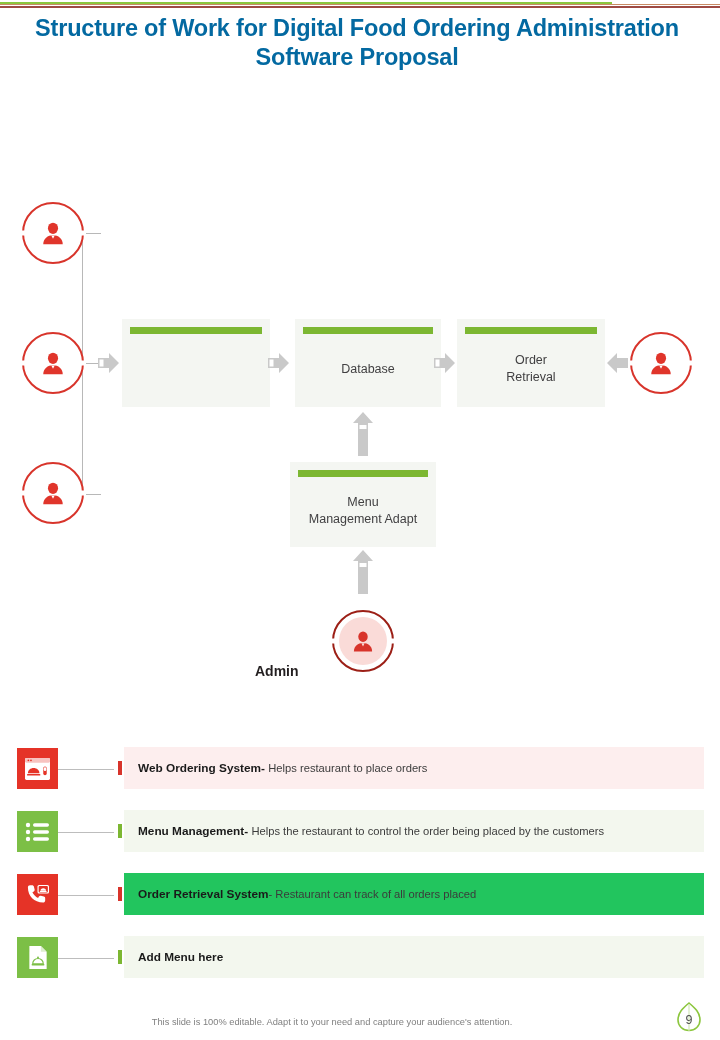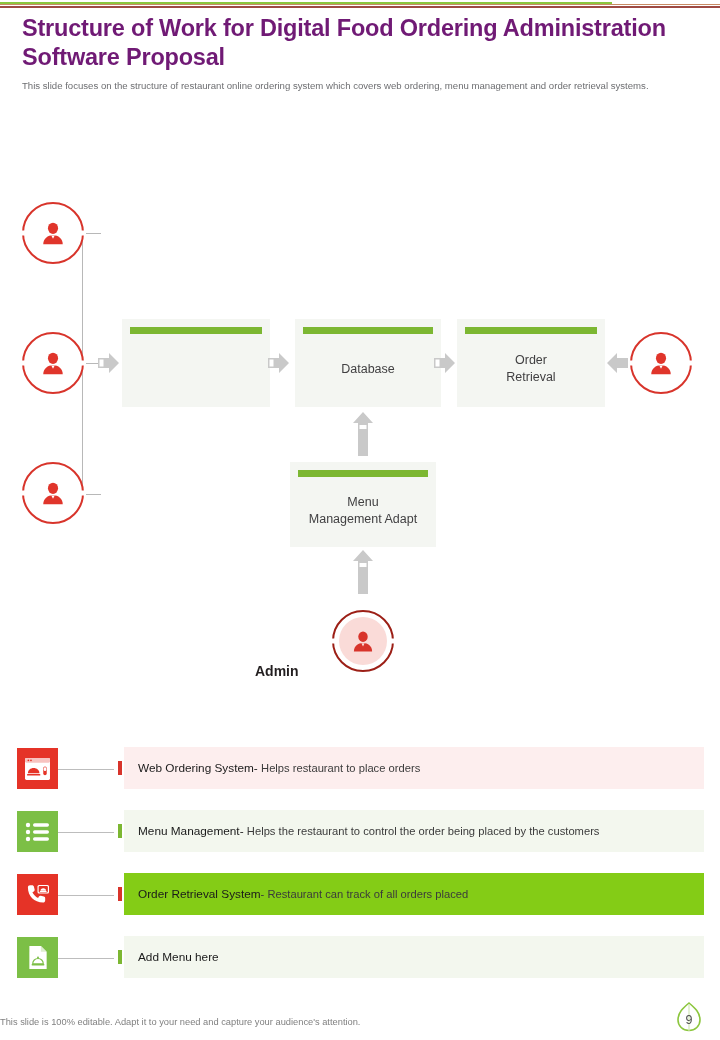--- a/index.html
+++ b/index.html
@@ -42,24 +42,25 @@
 
   
   .header {
     position: absolute;
     top: 14px; left: 22px;
     width: 670px;
   }
   .title {
     font-size: 23.5px;
     font-weight: bold;
-    color: #701a75;
+    color: #0369a1;
     line-height: 1.22;
     letter-spacing: -0.2px;
     margin: 0;
+    text-align: center;
   }
   .subtitle {
     margin: 8px 0 0 0;
     font-size: 9.6px;
     color: #6d6e71;
     line-height: 1.5;
     width: 665px;
   }
 
   
@@ -188,27 +189,28 @@
   .lbody {
     position: absolute;
     left: 124px; top: 2px;
     width: 580px; height: 42px;
     display: flex;
     align-items: center;
     padding-left: 14px;
     box-sizing: border-box;
   }
   .lbody .ltext { font-size: 11.2px; color: #3b3b3b; }
-  .lbody .ltext b { font-weight: normal; color: #1a1a1a; font-size: 11.8px; }
+  .lbody .ltext b { font-weight: bold; color: #1a1a1a; font-size: 11.8px; }
 
   
   .footer-note {
     position: absolute;
     top: 1017px; left: 0;
     width: 664px;
+    text-align: center;
     font-size: 9.3px;
     color: #808080;
   }
   .page-leaf {
     position: absolute;
     right: 14px; top: 1000px;
     width: 34px; height: 38px;
   }
   .page-leaf .pnum {
     position: absolute;
@@ -222,21 +224,20 @@
 <body>
 
 <div class="top-rule-wrap">
   <div class="rule-green"></div>
   <div class="rule-red2"></div>
   <div class="rule-red"></div>
 </div>
 
 <div class="header">
   <h1 class="title">Structure of Work for Digital Food Ordering Administration Software Proposal</h1>
-  <p class="subtitle">This slide focuses on the structure of restaurant online ordering system which covers web ordering, menu management and order retrieval systems.</p>
 </div>
 
 <div class="diagram">
 
   <div class="bracket" style="left:82px; top:53px; width:18px; height:260px;"></div>
   <div class="stub" style="left:82px; top:183px; width:28px;"></div>
 
   <div class="user-node" style="left:22px; top:22px;">
     <div class="user-ring"></div>
     <div class="user-inner">
@@ -402,21 +403,21 @@
       <svg width="27" height="24" viewBox="0 0 28 25" aria-hidden="true">
         <path d="M4 4.5c0-1.2 1-2.2 2.2-2.2h2.2c.9 0 1.6.6 1.8 1.4l.8 3.1c.2.8-.1 1.6-.8 2l-1.5.9c1.2 2.6 3.3 4.7 5.9 5.9l.9-1.5c.4-.7 1.2-1 2-.8l3.1.8c.8.2 1.4.9 1.4 1.8v2.2c0 1.2-1 2.2-2.2 2.2C10.5 20.3 4 13.8 4 4.5z" fill="#ffffff"></path>
         <rect x="14" y="2" width="12" height="9" rx="1.6" fill="#ffffff"></rect>
         <rect x="15.2" y="3.2" width="9.6" height="6.6" rx="1" fill="#e53327"></rect>
         <path d="M17 8c0-1.5 1.3-2.6 3-2.6s3 1.1 3 2.6z" fill="#ffffff"></path>
         <rect x="16.4" y="8.3" width="7.2" height="1.1" rx="0.55" fill="#ffffff"></rect>
       </svg>
     </div>
     <div class="lline"></div>
     <div class="lbar" style="background:#d8342b;"></div>
-    <div class="lbody" style="background:#84cc16;">
+    <div class="lbody" style="background:#22c55e;">
       <span class="ltext"><b>Order Retrieval System</b><span>- Restaurant  can track of all orders  placed</span></span>
     </div>
   </div>
 
   <div class="lrow" style="top:194px;">
     <div class="licon" style="background:#7cbf46;">
       <svg width="22" height="25" viewBox="0 0 22 26" aria-hidden="true">
         <path d="M2 1h12l6 6v18H2z" fill="#ffffff"></path>
         <path d="M14 1l6 6h-6z" fill="#ddeecd"></path>
         <path d="M5.5 19.5c0-3.1 2.4-5.5 5.5-5.5s5.5 2.4 5.5 5.5z" fill="none" stroke="#7cbf46" stroke-width="1.2"></path>

